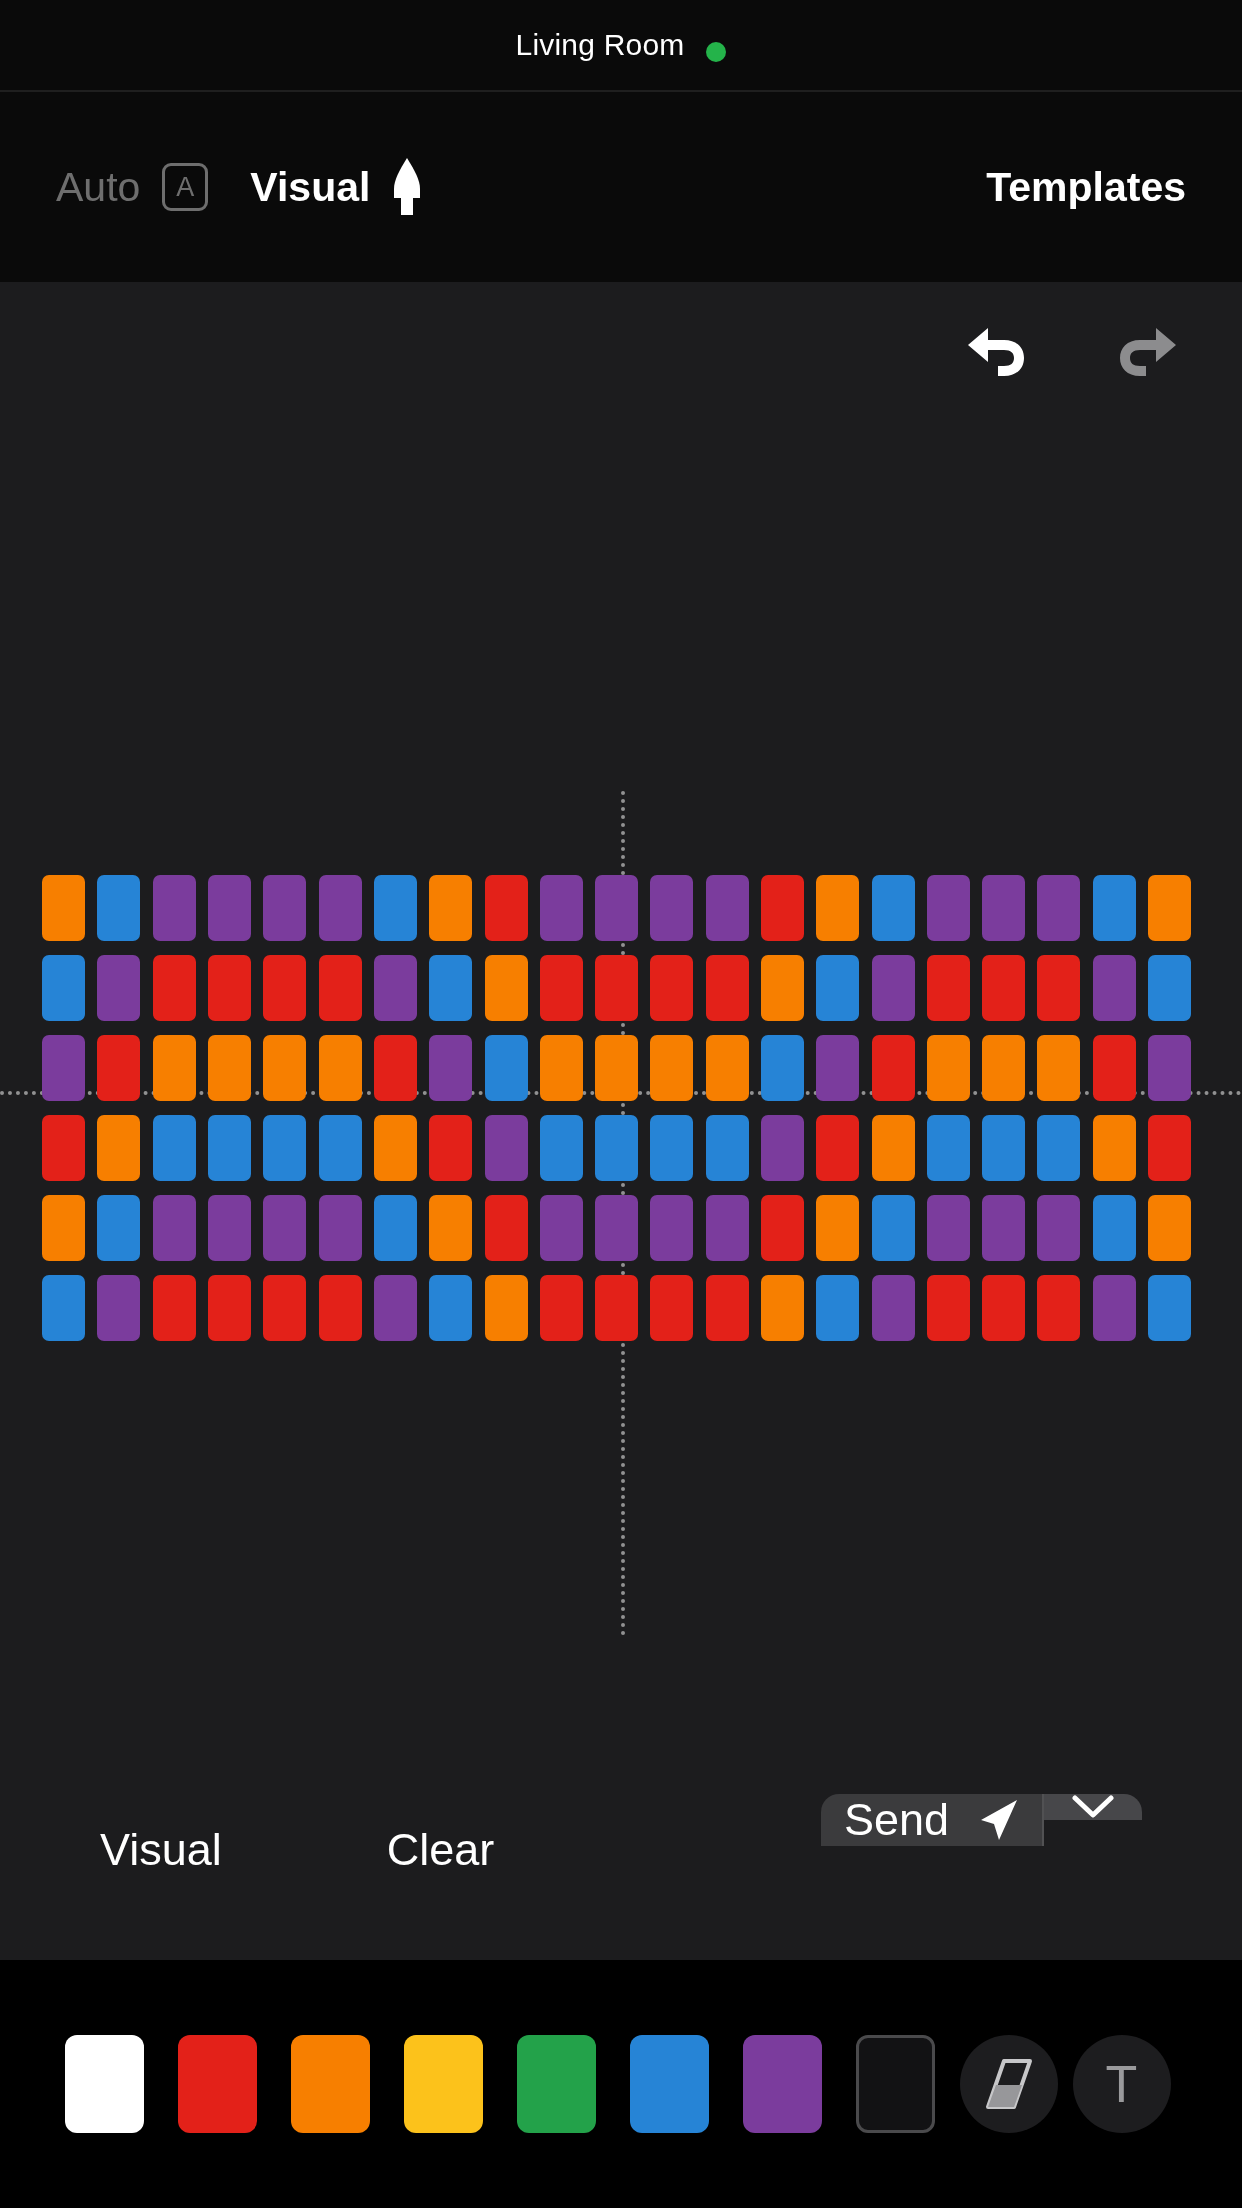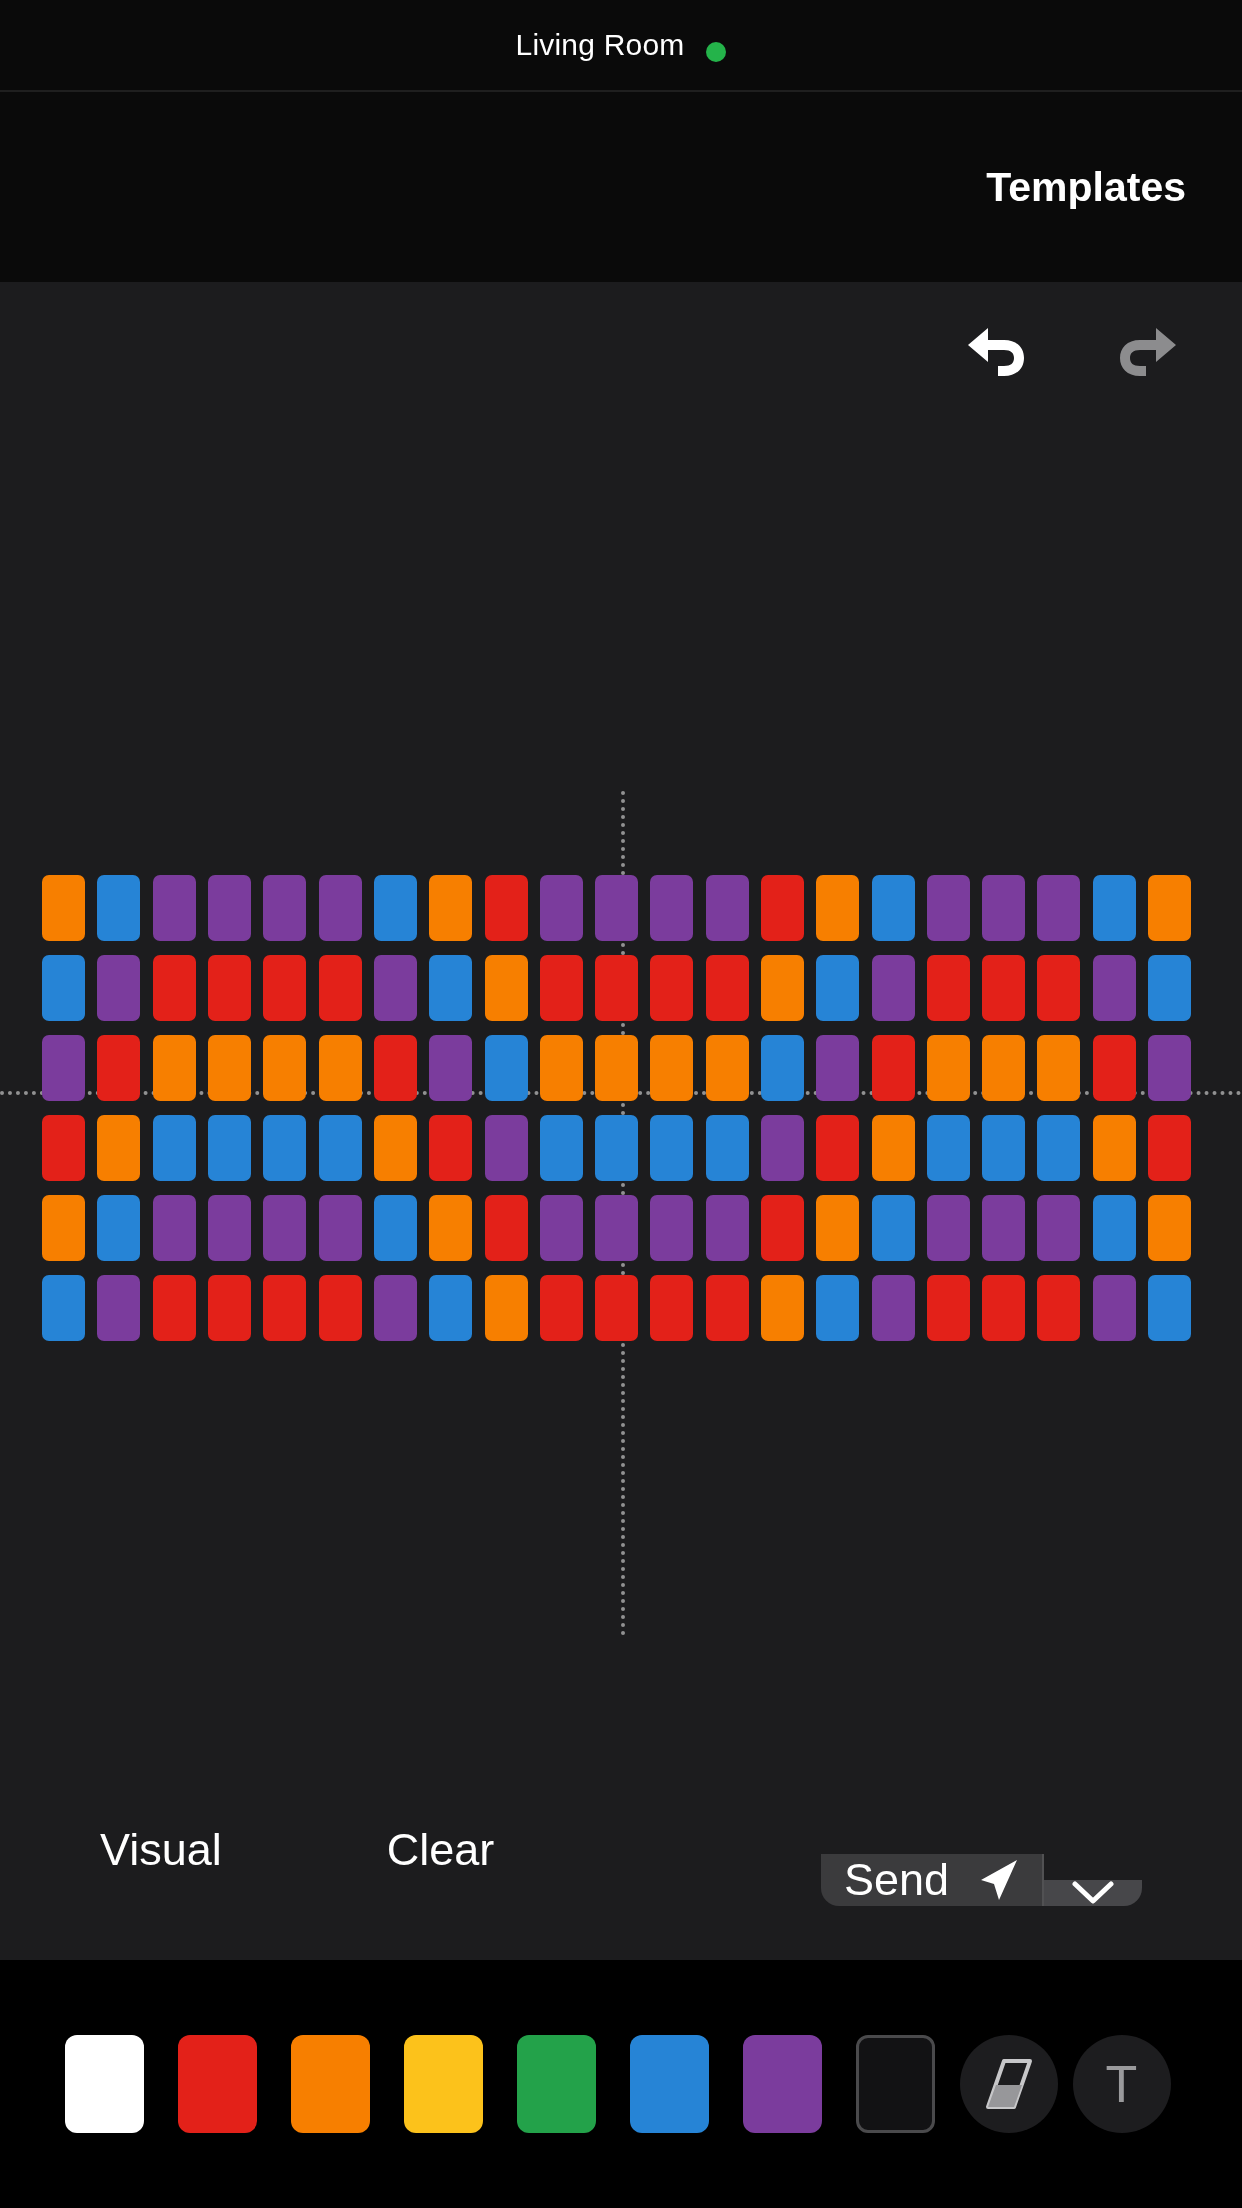--- a/index.html
+++ b/index.html
@@ -81,21 +81,21 @@
   
   .actionbar {
     position: absolute; left: 0; top: 1740px; width: 1242px; height: 220px;
     display: flex; align-items: center; padding: 0 100px;
   }
   .act-text { color: #ffffff; font-size: 45px; }
   .act-cancel { }
   .act-clear { margin-left: 165px; }
   .send-group {
     margin-left: auto;
-    display: flex; align-items: flex-end; height: 112px;
+    display: flex; align-items: flex-start; height: 112px;
     border-radius: 18px; overflow: hidden;
   }
   .send-main {
     background: #3b3b3d; width: 223px;
     display: flex; align-items: center; justify-content: center; gap: 26px;
     border-right: 2px solid #515153;
   }
   .send-label { color: #ffffff; font-size: 45px; }
   .send-arrow { width: 44px; height: 44px; display: block; }
   .send-caret {
@@ -127,20 +127,38 @@
 <div id="app">
 
   <div class="statusbar">
     <div class="status-inner">
       <span class="status-title">Living Room</span>
       <span class="status-dot"></span>
     </div>
   </div>
 
   <div class="navbar">
+    <div class="nav-left">
+
+      <div class="nav-auto">
+        <span class="nav-auto-label">Auto</span>
+        <span class="a-box">A</span>
+      </div>
+
+      <div class="nav-visual">
+        <span class="nav-visual-label">Visual</span>
+        <span>
+          <svg class="pen-icon" viewBox="0 0 34 58" xmlns="http://www.w3.org/2000/svg">
+            <path d="M17 0 C25 13 30 22 30 31 L30 40 L4 40 L4 31 C4 22 9 13 17 0 Z" fill="#ffffff"></path>
+            <rect x="11" y="40" width="12" height="17" fill="#ffffff"></rect>
+          </svg>
+        </span>
+      </div>
+
+    </div>
     <div class="nav-right">
       <span class="nav-templates">Templates</span>
     </div>
   </div>
 
   <div class="canvas">
 
     <div class="history-row">
       <span class="hist-btn">
         <svg width="74" height="74" viewBox="0 0 74 74" xmlns="http://www.w3.org/2000/svg">

